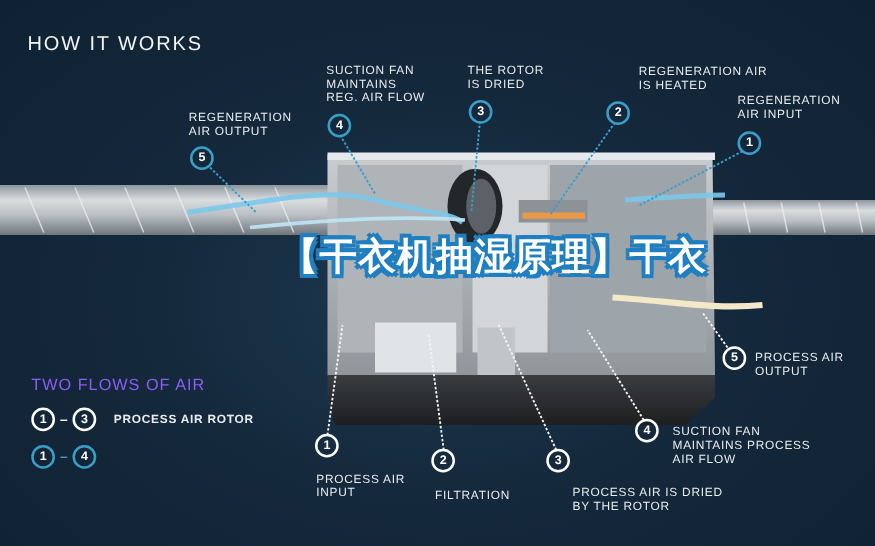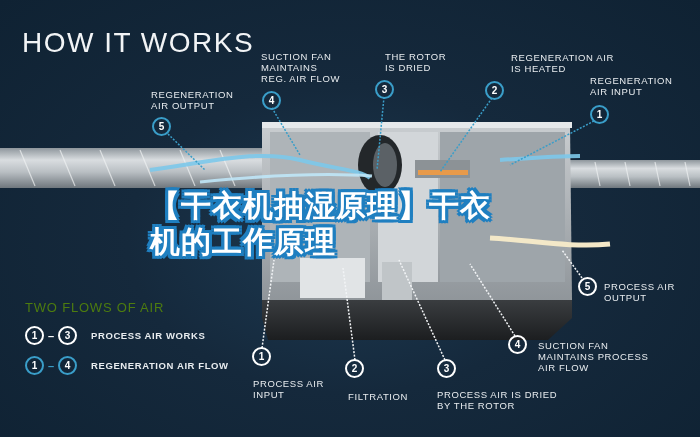--- a/index.html
+++ b/index.html
@@ -5,44 +5,44 @@
   * { margin:0; padding:0; box-sizing:border-box; }
   html, body { width:700px; height:437px; overflow:hidden; }
   body {
     position:relative;
     background: radial-gradient(ellipse at 50% 55%, #1d3a52 0%, #15293c 45%, #0f2233 100%);
     font-family: "Liberation Sans", "DejaVu Sans", sans-serif;
     color:#ffffff;
   }
   .abs { position:absolute; }
   .title {
-    left:22px; top:27px; font-size:28px; letter-spacing:1.5px; font-weight:400; color:#f2f4f6;
+    left:22px; top:27px; font-size:16px; letter-spacing:1.5px; font-weight:400; color:#f2f4f6;
   }
   .lbl {
     font-size:9.5px; font-weight:400; letter-spacing:0.6px; line-height:11px; color:#e8ecef; text-transform:uppercase;
     white-space:nowrap;
   }
   .circ {
     position:absolute; width:19px; height:19px; border-radius:50%;
     border:2px solid #ffffff; color:#fff; font-size:10px; font-weight:700;
     display:flex; align-items:center; justify-content:center;
   }
   .circ.reg { border-color:#3a9ec9; }
-  .legend-title { left:25px; top:300px; font-size:13px; letter-spacing:0.8px; color:#4d7c0f; }
+  .legend-title { left:25px; top:300px; font-size:13px; letter-spacing:0.8px; color:#8b5cf6; }
   .legend-row { display:flex; align-items:center; }
   .legend-row .c {
     width:19px; height:19px; border-radius:50%; border:2px solid #fff;
     display:flex; align-items:center; justify-content:center; font-size:10px; font-weight:700;
   }
   .legend-row.reg .c { border-color:#3a9ec9; }
   .legend-row .dash { width:14px; text-align:center; font-size:11px; font-weight:700; color:#fff; }
   .legend-row.reg .dash { color:#3a9ec9; }
   .legend-row .txt { margin-left:14px; font-size:9.5px; font-weight:700; letter-spacing:0.6px; color:#e8ecef; }
   .overlay {
-    left:150px; top:188px; width:490px; 
+    left:150px; top:188px; width:490px; text-align:center;
     font-size:30px; font-weight:900; line-height:36px; color:#ffffff;
     font-family:"DejaVu Sans", sans-serif;
     text-shadow:
       -3px -3px 0 #1f7fc0, 3px -3px 0 #1f7fc0, -3px 3px 0 #1f7fc0, 3px 3px 0 #1f7fc0,
       0 -3px 0 #1f7fc0, 0 3px 0 #1f7fc0, -3px 0 0 #1f7fc0, 3px 0 0 #1f7fc0;
     letter-spacing:1px;
   }
 </style>
 </head>
 <body>
@@ -129,21 +129,21 @@
 AIR OUTPUT</div>
   <div class="circ reg" style="left:152px;top:117px">5</div>
 </div>
 <div>
   <div class="abs lbl" style="left:261px;top:51px;white-space:pre">SUCTION FAN
 MAINTAINS
 REG. AIR FLOW</div>
   <div class="circ reg" style="left:262px;top:91px">4</div>
 </div>
 <div>
-  <div class="abs lbl" style="left:385px;top:51px;white-space:pre">THE ROTOR
+  <div class="abs lbl" style="left:374px;top:51px;white-space:pre">THE ROTOR
 IS DRIED</div>
   <div class="circ reg" style="left:375px;top:80px">3</div>
 </div>
 <div>
   <div class="abs lbl" style="left:511px;top:52px;white-space:pre">REGENERATION AIR
 IS HEATED</div>
   <div class="circ reg" style="left:485px;top:81px">2</div>
 </div>
 <div>
   <div class="abs lbl" style="left:590px;top:75px;white-space:pre">REGENERATION
@@ -155,47 +155,45 @@
   <div class="circ" style="left:252px;top:347px">1</div>
   <div class="abs lbl" style="left:253px;top:378px;white-space:pre">PROCESS AIR
 INPUT</div>
 </div>
 <div>
   <div class="circ" style="left:345px;top:359px">2</div>
   <div class="abs lbl" style="left:348px;top:391px">FILTRATION</div>
 </div>
 <div>
   <div class="circ" style="left:437px;top:359px">3</div>
-  <div class="abs lbl" style="left:437px;top:389px;white-space:pre">PROCESS AIR IS DRIED
+  <div class="abs lbl" style="left:458px;top:389px;white-space:pre">PROCESS AIR IS DRIED
 BY THE ROTOR</div>
 </div>
 <div>
   <div class="circ" style="left:508px;top:335px">4</div>
   <div class="abs lbl" style="left:538px;top:340px;white-space:pre">SUCTION FAN
 MAINTAINS PROCESS
 AIR FLOW</div>
 </div>
 <div>
   <div class="circ" style="left:578px;top:277px">5</div>
   <div class="abs lbl" style="left:604px;top:281px;white-space:pre">PROCESS AIR
 OUTPUT</div>
 </div>
 
 <div class="abs legend-title">TWO FLOWS OF AIR</div>
 <div class="abs" style="left:25px;top:326px">
   <div class="legend-row">
     <div class="c">1</div>
     <div class="dash">–</div>
     <div class="c">3</div>
-    <div class="txt">PROCESS AIR WORKS</div>
+    <div class="txt">PROCESS AIR ROTOR</div>
   </div>
   <div class="legend-row reg" style="margin-top:11px">
     <div class="c">1</div>
     <div class="dash">–</div>
     <div class="c">4</div>
-    <div class="txt">REGENERATION AIR FLOW</div>
   </div>
 </div>
 
 <div class="abs overlay">
   <div>【干衣机抽湿原理】干衣</div>
-  <div>机的工作原理</div>
 </div>
 
 </body></html>

